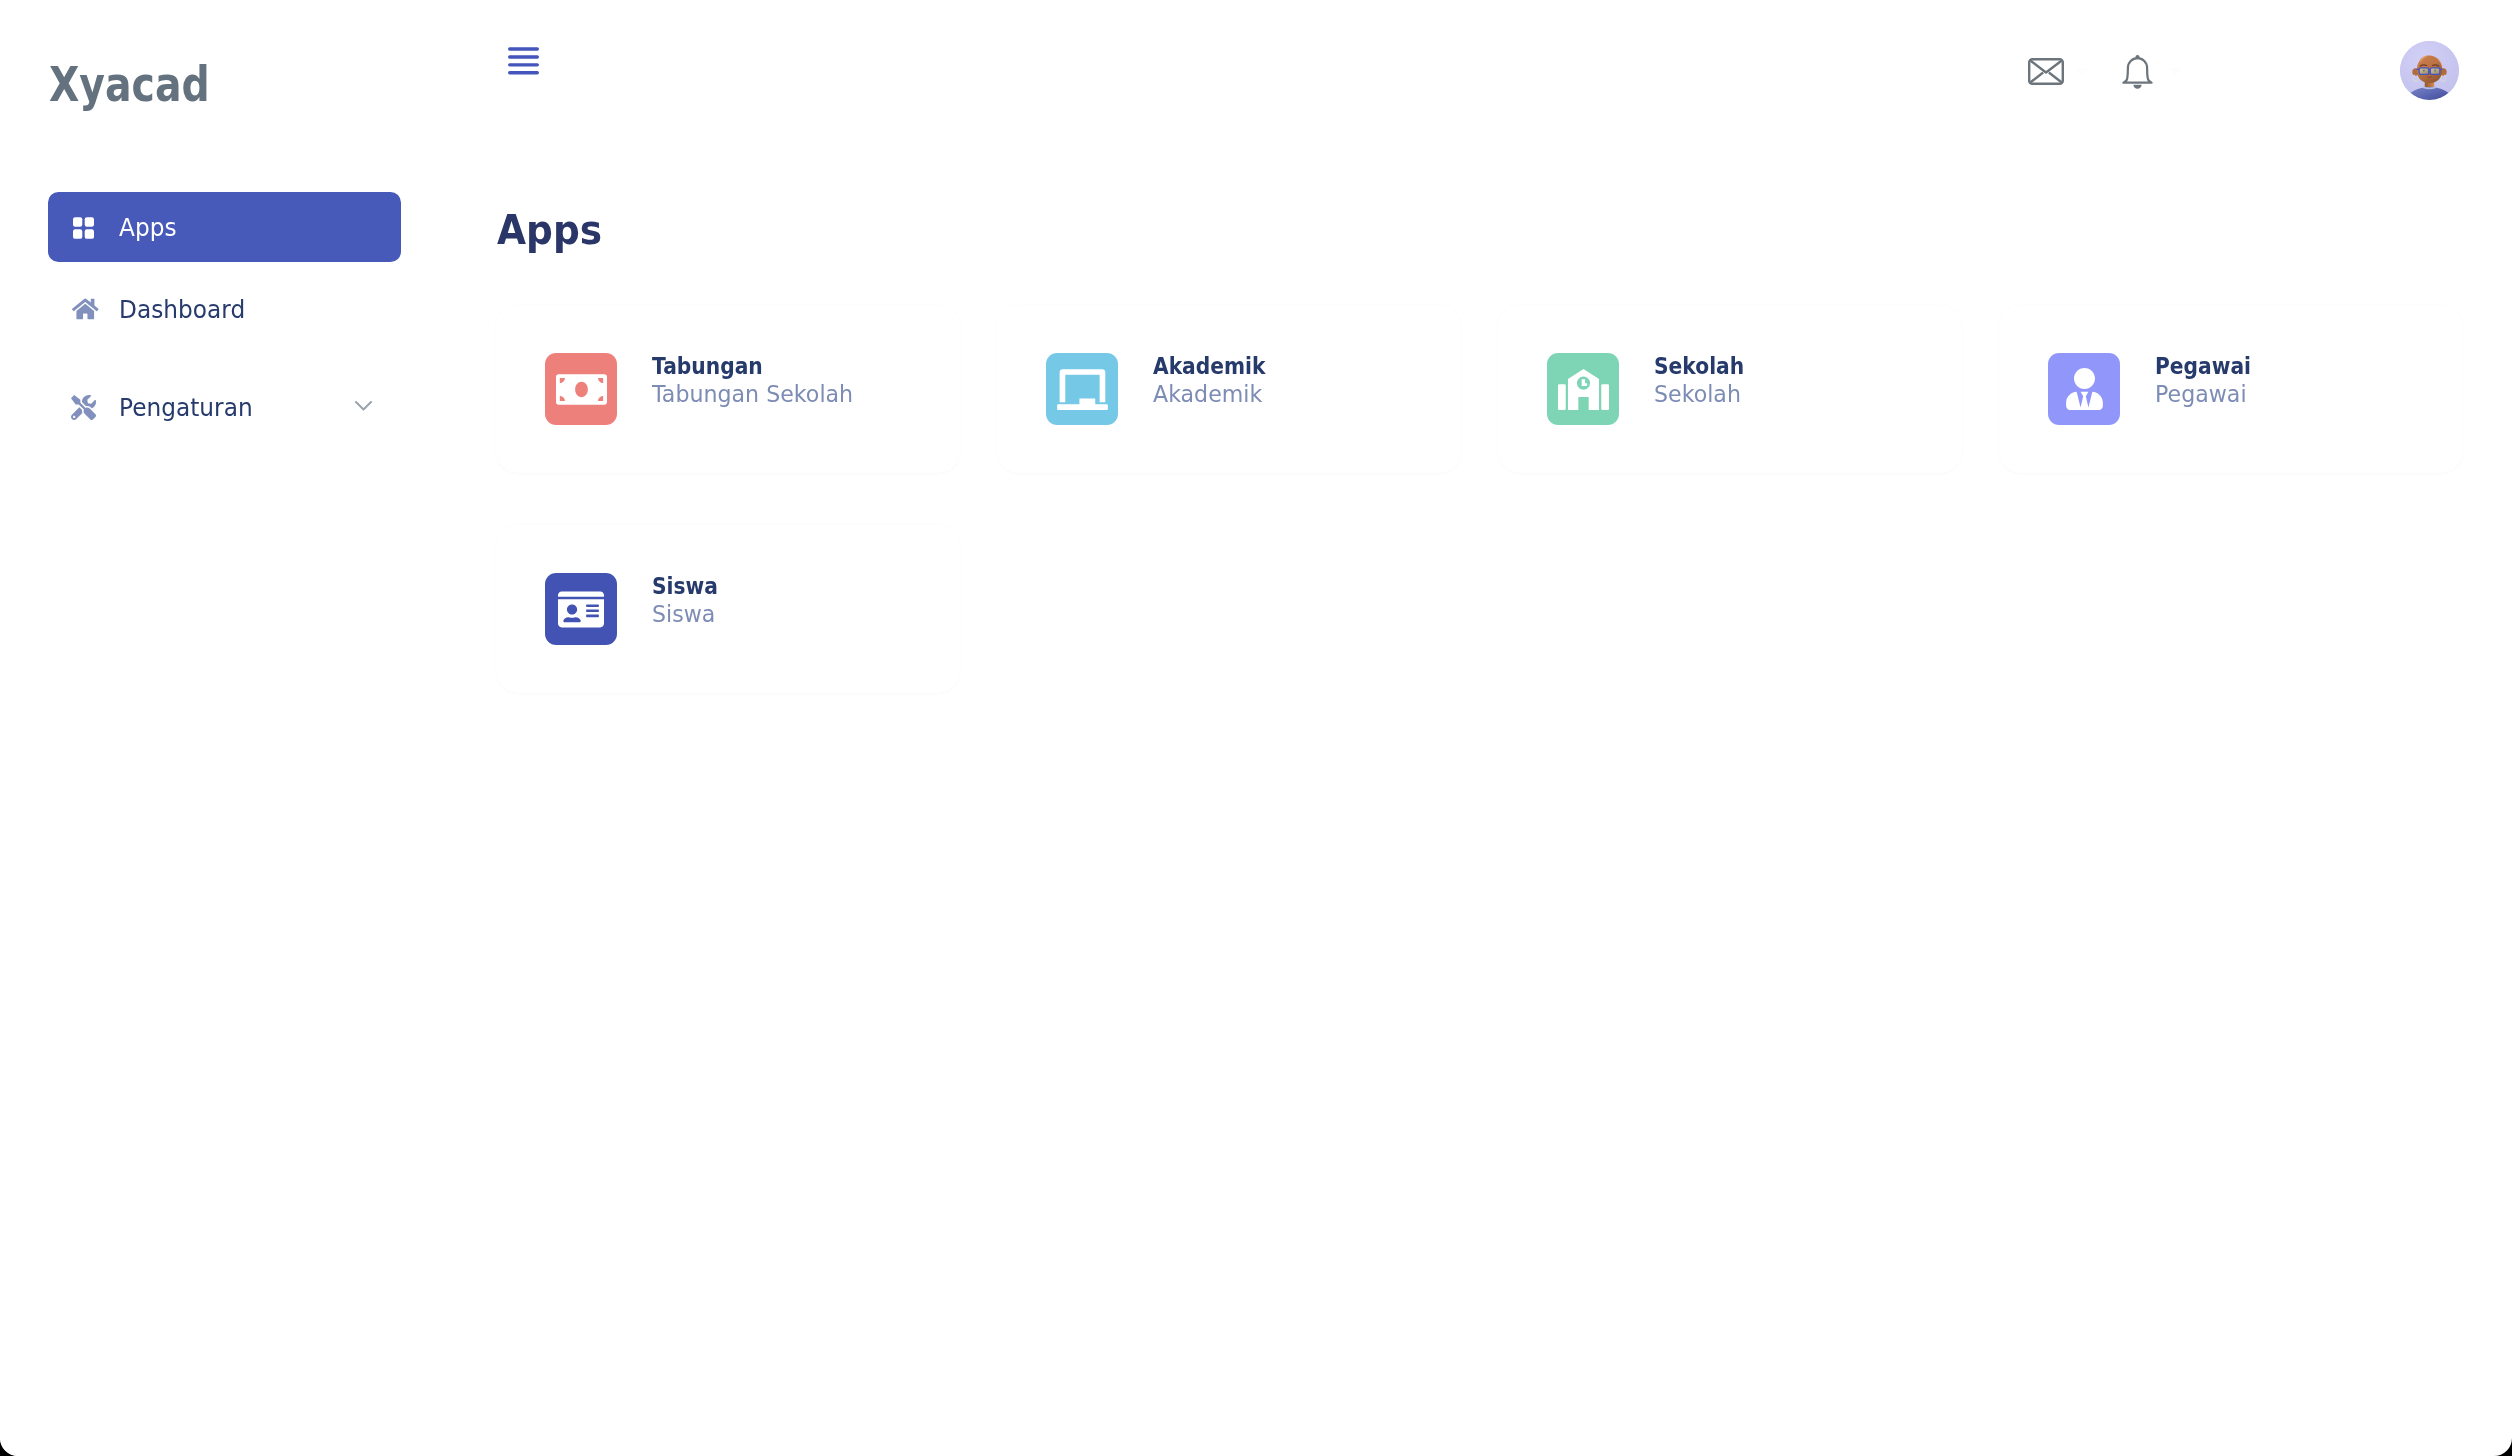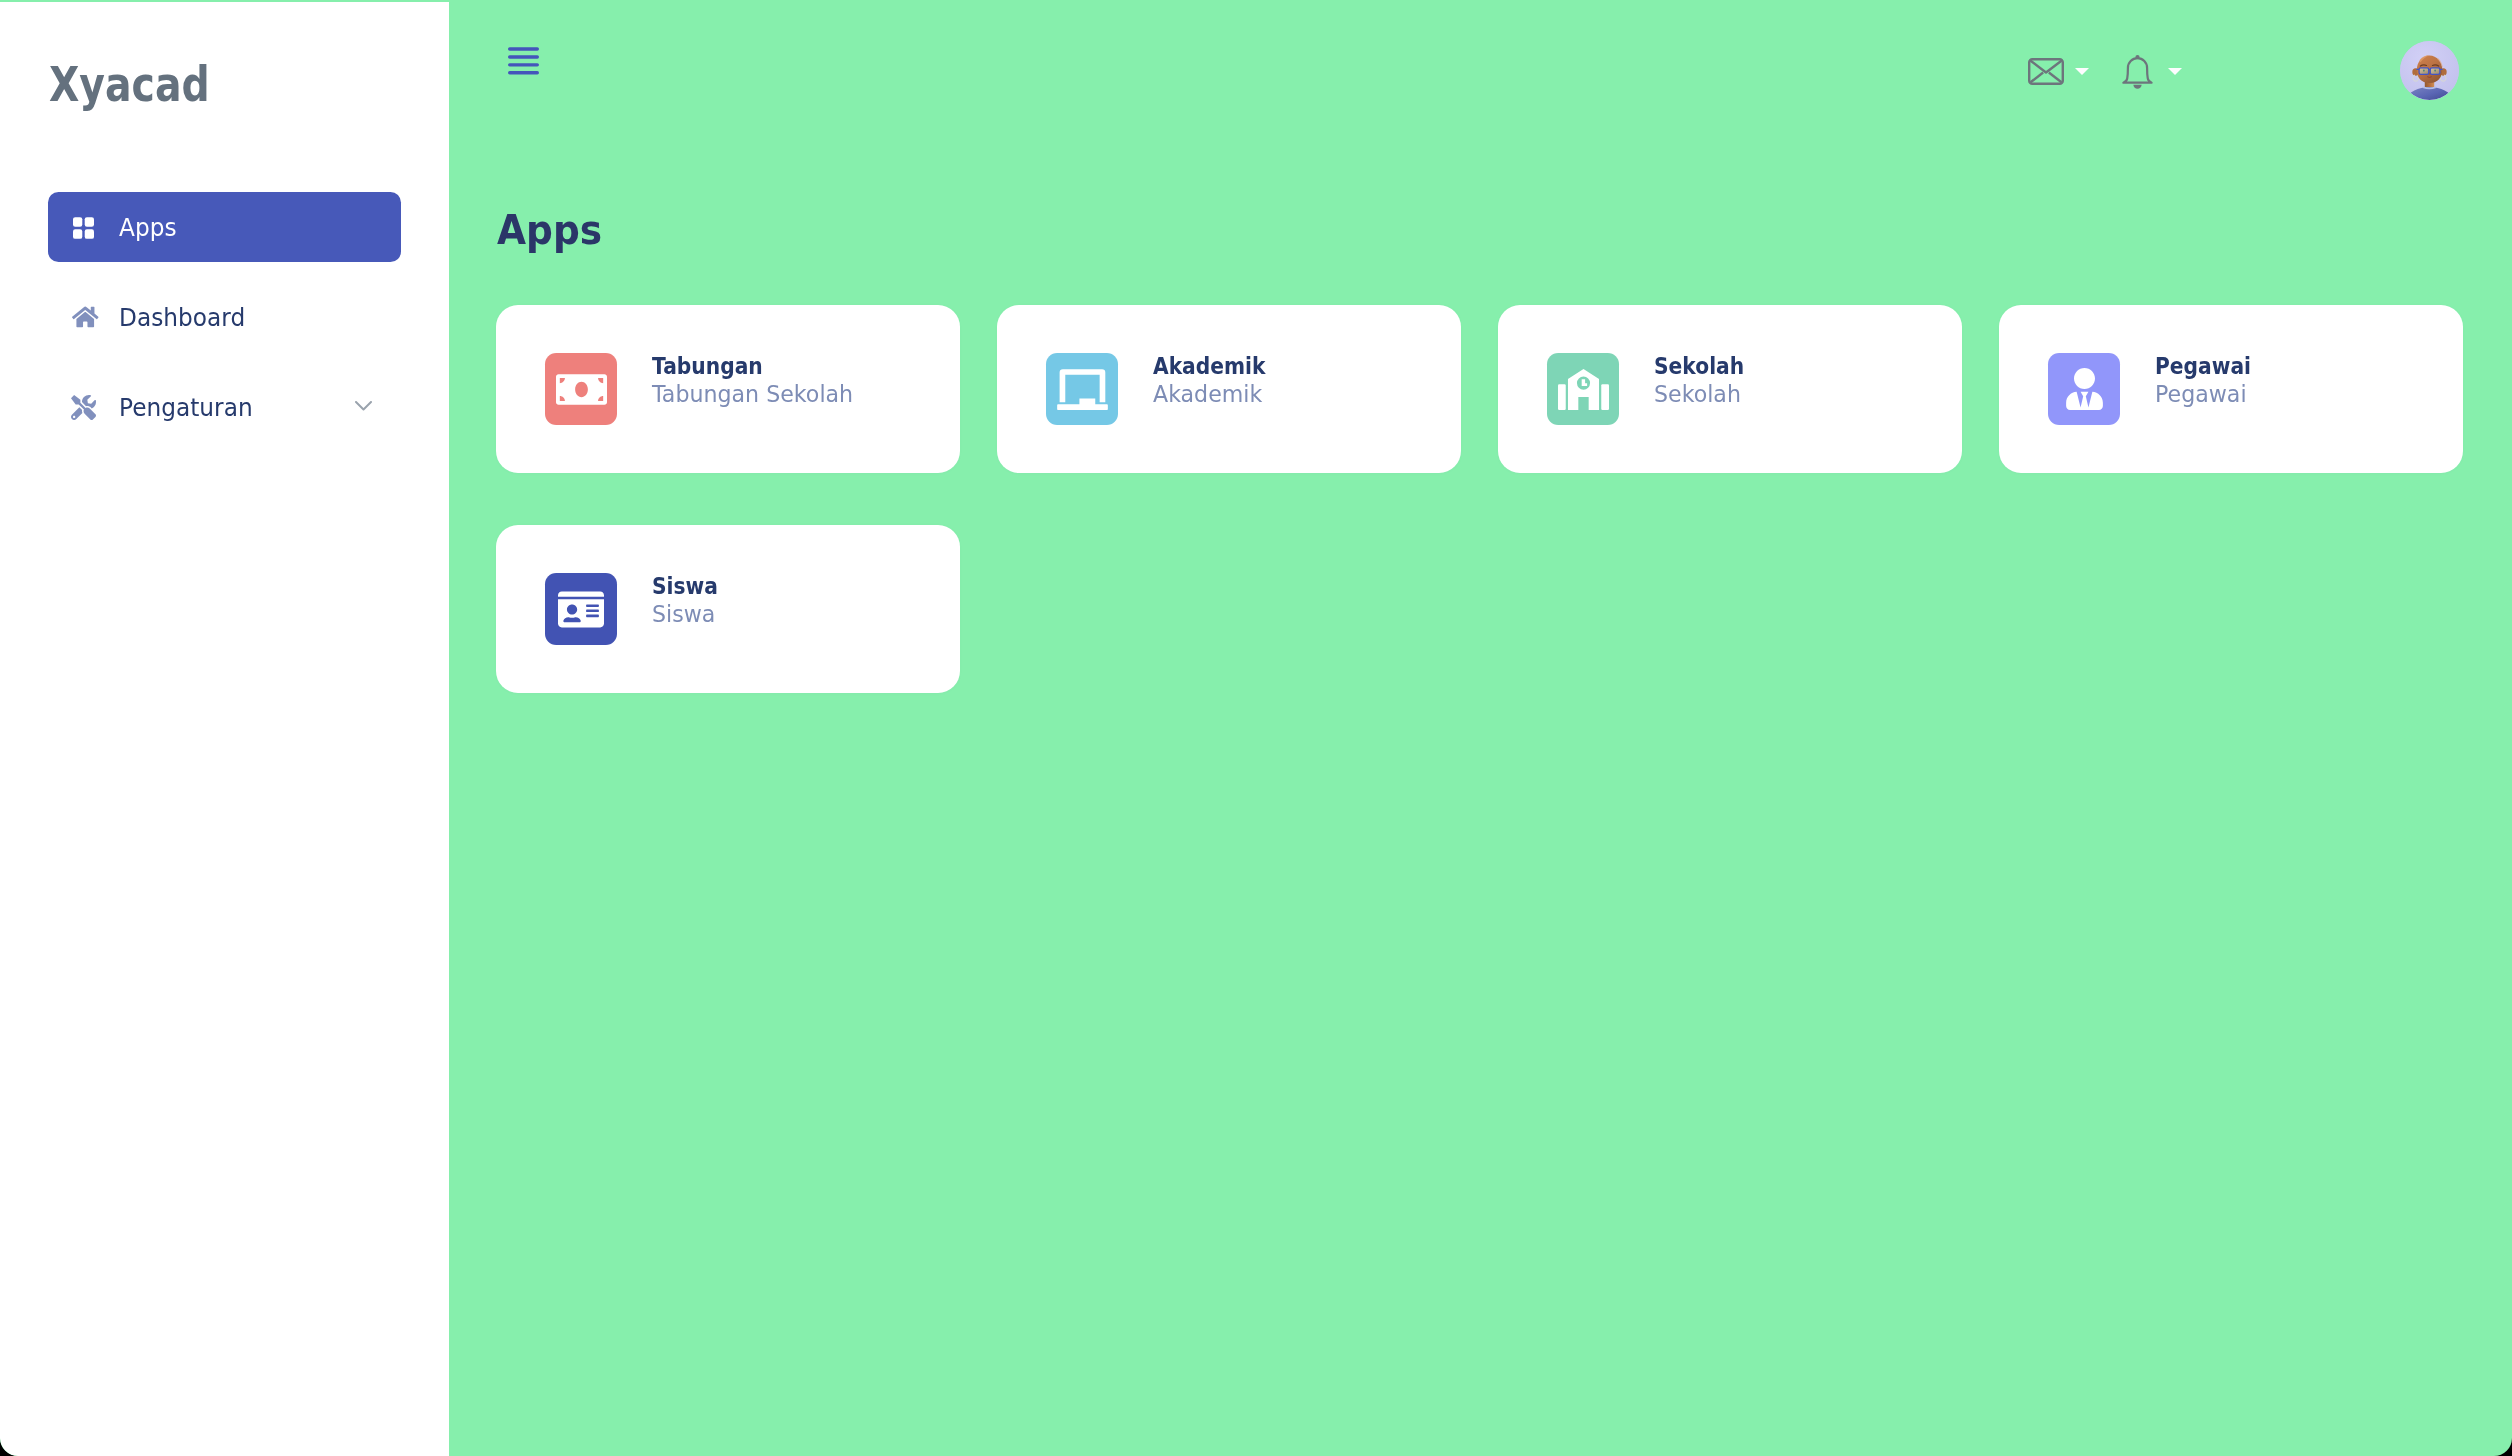--- a/index.html
+++ b/index.html
@@ -4,21 +4,21 @@
 <style>
   * { box-sizing: border-box; margin:0; padding:0; }
   html,body { width:2512px; height:1457px; }
   body {
     background:#000;
     font-family: "DejaVu Sans", sans-serif;
     -webkit-font-smoothing: antialiased;
   }
   .app {
     position:absolute; inset:0;
-    background:#86efac;
+    background:#ffffff;
     border-radius: 0 0 18px 18px;
     overflow:hidden;
   }
   
   .sidebar {
     position:absolute; left:0; top:2.2px; width:449px; height:1454px;
     background:#fff;
     border-radius: 0 0 0 18px;
   }
   .brand {
@@ -88,21 +88,21 @@
           <svg width="21" height="22" viewBox="0 0 28.5 29.5" aria-hidden="true">
             <rect x="0" y="0" width="12.6" height="13" rx="3" fill="#ffffff"></rect>
             <rect x="15.9" y="0" width="12.6" height="13" rx="3" fill="#ffffff"></rect>
             <rect x="0" y="16.5" width="12.6" height="13" rx="3" fill="#ffffff"></rect>
             <rect x="15.9" y="16.5" width="12.6" height="13" rx="3" fill="#ffffff"></rect>
           </svg>
         </span>
         <span class="nav-label">Apps</span>
       </div>
 
-      <div class="nav-item" style="top:280px">
+      <div class="nav-item" style="top:272px">
         <span class="nav-ico">
           <svg width="27" height="24" viewBox="0 0 576 512" style="position:relative;left:1.9px;top:-0.7px" aria-hidden="true">
             <path fill="#8190bd" d="M280.37 148.26L96 300.11V464a16 16 0 0 0 16 16l112.06-.29a16 16 0 0 0 15.92-16V368a16 16 0 0 1 16-16h64a16 16 0 0 1 16 16v95.64a16 16 0 0 0 16 16.05L464 480a16 16 0 0 0 16-16V300L295.67 148.26a12.19 12.19 0 0 0-15.3 0zM571.6 251.47L488 182.56V44.05a12 12 0 0 0-12-12h-56a12 12 0 0 0-12 12v72.61L318.47 43a48 48 0 0 0-61 0L4.34 251.47a12 12 0 0 0-1.6 16.9l25.5 31A12 12 0 0 0 45.15 301l235.22-193.74a12.19 12.19 0 0 1 15.3 0L530.9 301a12 12 0 0 0 16.9-1.6l25.5-31a12 12 0 0 0-1.7-16.93z"></path>
           </svg>
         </span>
         <span class="nav-label">Dashboard</span>
       </div>
 
       <div class="nav-item" style="top:370px">
         <span class="nav-ico">

